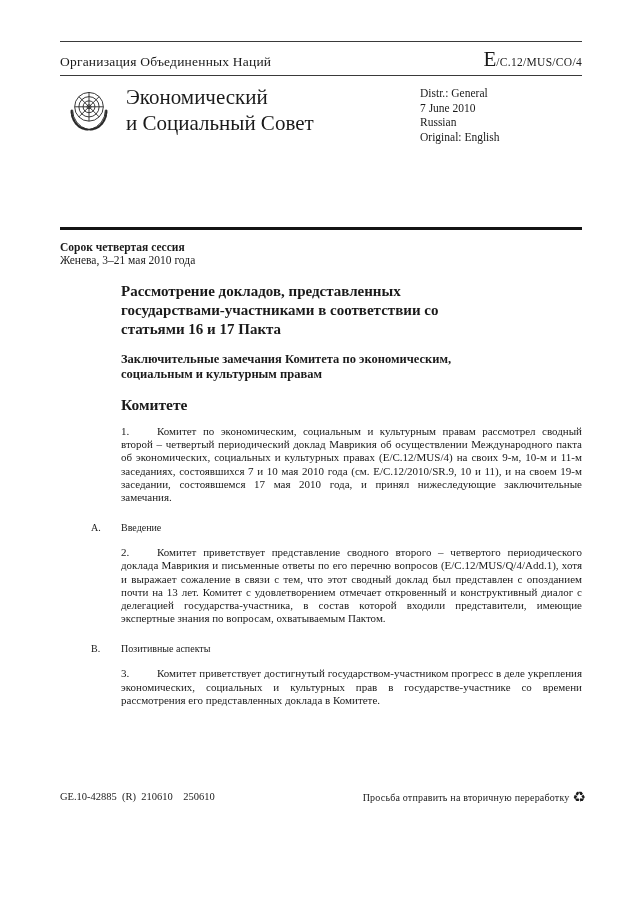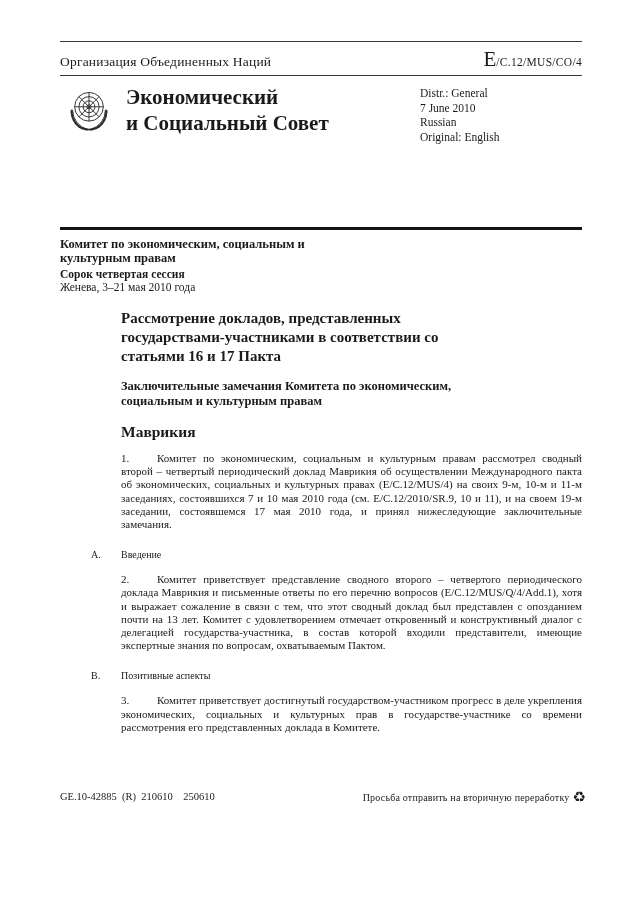--- a/index.html
+++ b/index.html
@@ -15,21 +15,21 @@
     padding:7px 0 5px;
   }
   .masthead-row { display:flex; justify-content:space-between; align-items:baseline; }
   .org { font-size:13.5px; letter-spacing:.2px; }
   .symbol { white-space:nowrap; }
   .symbol-big { font-size:21px; line-height:1; }
   .symbol-rest { font-size:11.5px; letter-spacing:.3px; }
   
   .banner { position:absolute; top:82px; left:60px; right:58px; }
   .emblem { position:absolute; left:2px; top:2px; width:54px; height:54px; }
-  .council { position:absolute; left:66px; top:2px; font-weight:bold; font-size:21px; line-height:26px; }
+  .council { position:absolute; left:66px; top:2px; font-weight:normal; font-size:21px; line-height:26px; }
   .distr { position:absolute; left:360px; top:4px; font-size:11.5px; line-height:14.5px; }
   
   .thick-rule { position:absolute; top:227px; left:60px; right:58px; height:3px; background:#141414; }
   
   .docbody { position:absolute; top:238px; left:60px; right:58px; }
   .committee-name { font-weight:bold; font-size:12.5px; line-height:13.5px; max-width:270px; }
   .session { font-weight:bold; font-size:11.5px; line-height:12.5px; margin-top:3px; }
   .venue { font-size:11.5px; line-height:12.5px; }
   .doc-title { font-weight:bold; font-size:15px; line-height:19px; max-width:352px; margin:14px 0 0 61px; }
   .doc-subtitle { font-weight:bold; font-size:12.5px; line-height:15px; max-width:382px; margin:13px 0 0 61px; }
@@ -96,29 +96,28 @@
       <div>7 June 2010</div>
       <div>Russian</div>
       <div>Original: English</div>
     </div>
   </div>
 
   <div class="thick-rule"></div>
 
   <main class="docbody">
 
-    <div class="committee-name">Комитет по экономическим, социальным и культурным правам</div>
     <div class="session">Сорок четвертая сессия</div>
     <div class="venue">Женева, 3–21 мая 2010 года</div>
 
     <h1 class="doc-title" style="margin-top:16px;">Рассмотрение докладов, представленных государствами-участниками в соответствии со статьями 16 и 17 Пакта</h1>
 
     <h2 class="doc-subtitle">Заключительные замечания Комитета по экономическим, социальным и культурным правам</h2>
 
-    <h2 class="country">Маврикия</h2>
+    <h2 class="country">Комитете</h2>
 
     <p class="para"><span class="pnum">1.</span><span>Комитет по экономическим, социальным и культурным правам рассмотрел сводный второй – четвертый периодический доклад Маврикия об осуществлении Международного пакта об экономических, социальных и культурных правах (E/C.12/MUS/4) на своих 9-м, 10-м и 11-м заседаниях, состоявшихся 7 и 10 мая 2010 года (см. E/C.12/2010/SR.9, 10 и 11), и на своем 19-м заседании, состоявшемся 17 мая 2010 года, и принял нижеследующие заключительные замечания.</span></p>
 
     <div class="sec"><span class="sec-letter">A.</span><span>Введение</span></div>
 
     <p class="para"><span class="pnum">2.</span><span>Комитет приветствует представление сводного второго – четвертого периодического доклада Маврикия и письменные ответы по его перечню вопросов (E/C.12/MUS/Q/4/Add.1), хотя и выражает сожаление в связи с тем, что этот сводный доклад был представлен с опозданием почти на 13 лет. Комитет с удовлетворением отмечает откровенный и конструктивный диалог с делегацией государства-участника, в состав которой входили представители, имеющие экспертные знания по вопросам, охватываемым Пактом.</span></p>
 
     <div class="sec"><span class="sec-letter">B.</span><span>Позитивные аспекты</span></div>
 
     <p class="para"><span class="pnum">3.</span><span>Комитет приветствует достигнутый государством-участником прогресс в деле укрепления экономических, социальных и культурных прав в государстве-участнике со времени рассмотрения его представленных доклада в Комитете.</span></p>

